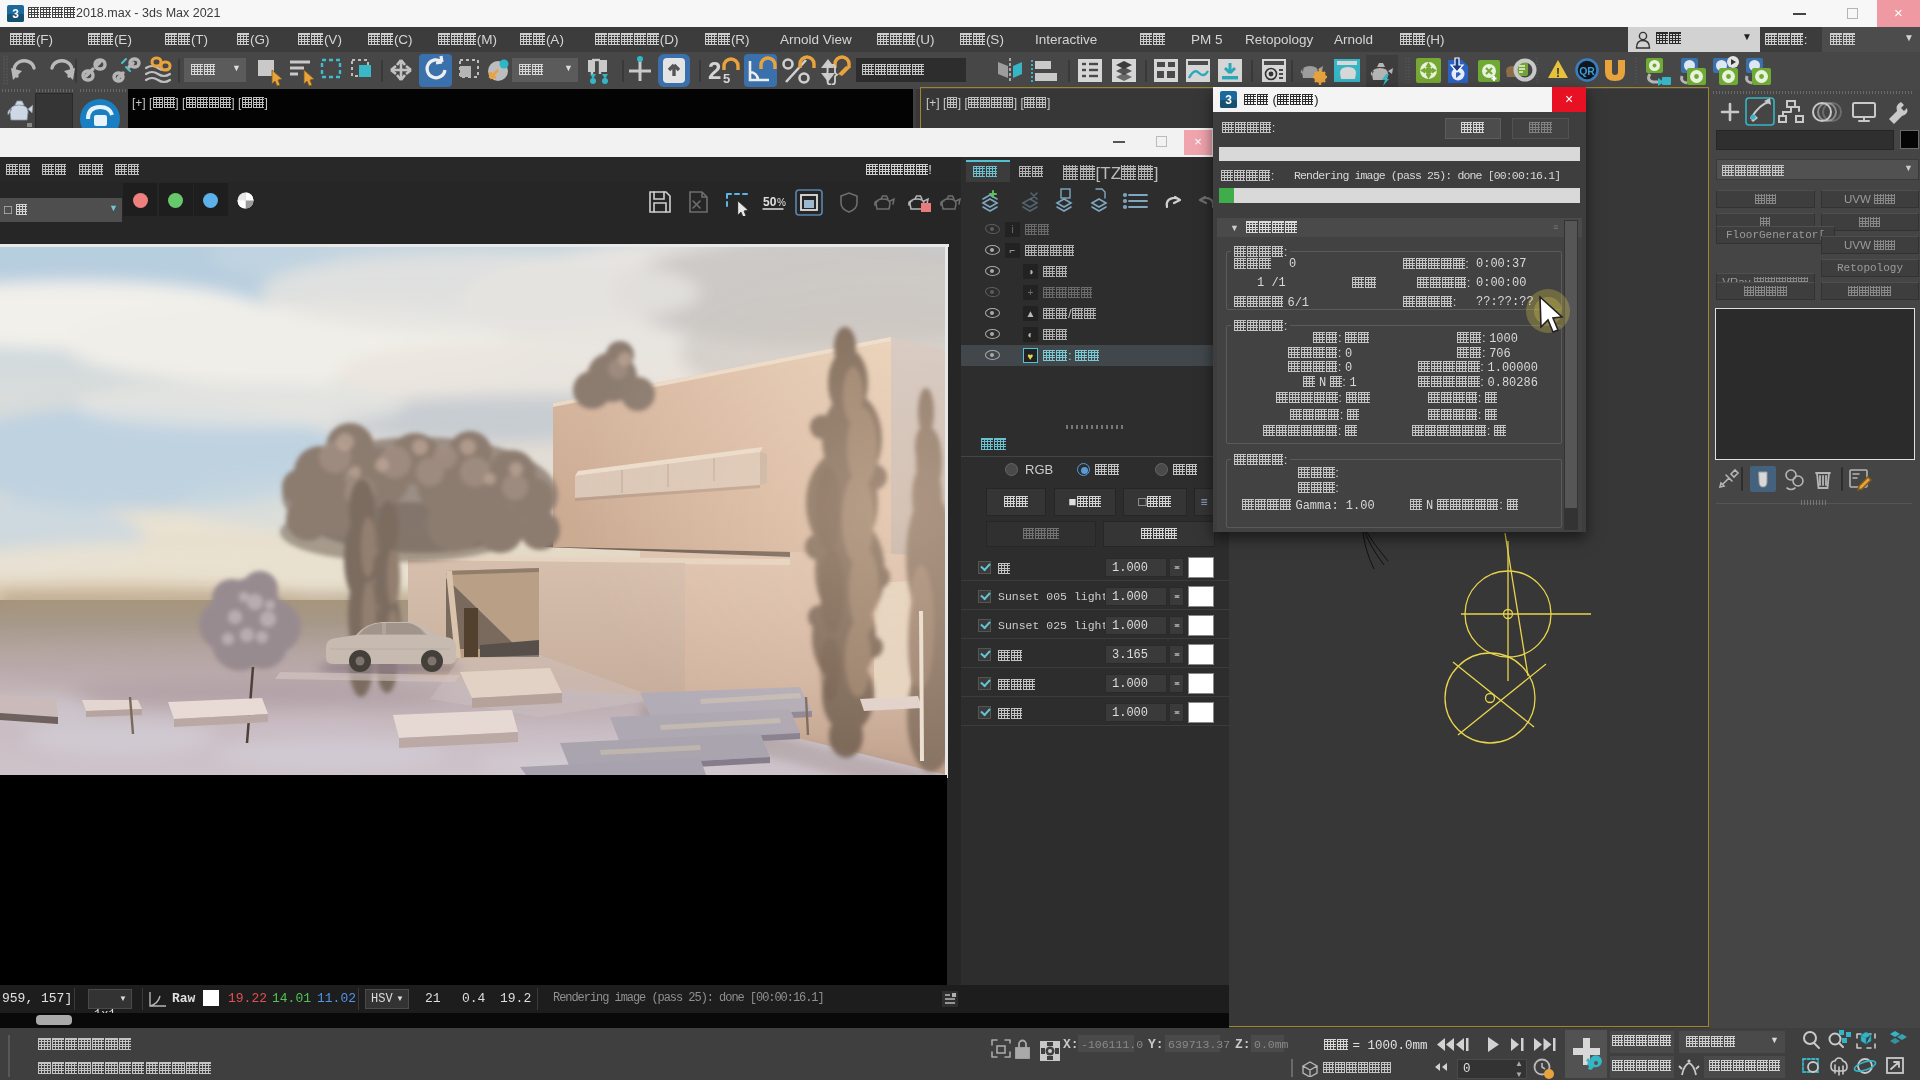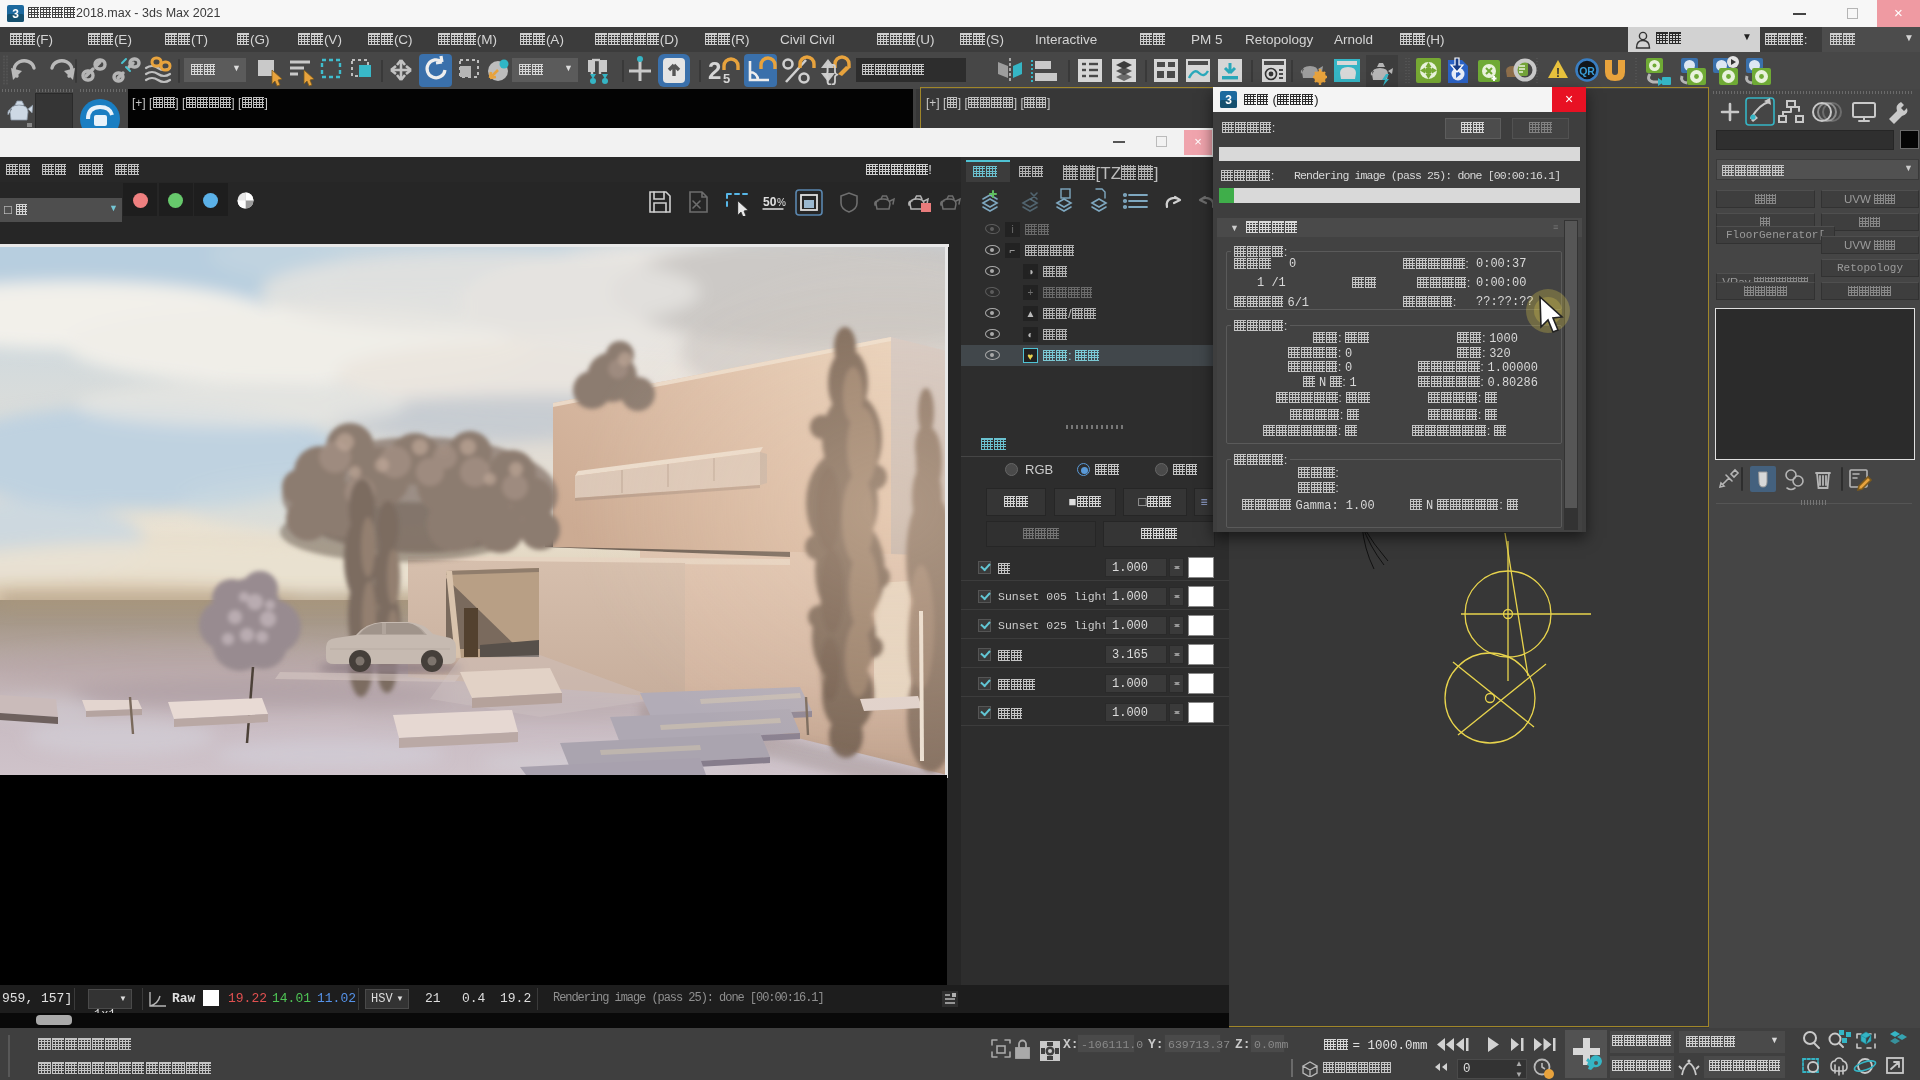--- a/index.html
+++ b/index.html
@@ -86,21 +86,21 @@
  <span style="left:10px"><i class="z"></i><i class="z"></i>(F)</span>
  <span style="left:88px"><i class="z"></i><i class="z"></i>(E)</span>
  <span style="left:165px"><i class="z"></i><i class="z"></i>(T)</span>
  <span style="left:237px"><i class="z"></i>(G)</span>
  <span style="left:298px"><i class="z"></i><i class="z"></i>(V)</span>
  <span style="left:368px"><i class="z"></i><i class="z"></i>(C)</span>
  <span style="left:438px"><i class="z"></i><i class="z"></i><i class="z"></i>(M)</span>
  <span style="left:520px"><i class="z"></i><i class="z"></i>(A)</span>
  <span style="left:595px"><i class="z"></i><i class="z"></i><i class="z"></i><i class="z"></i><i class="z"></i>(D)</span>
  <span style="left:705px"><i class="z"></i><i class="z"></i>(R)</span>
- <span style="left:780px">Civil Civil</span>
+ <span style="left:780px">Arnold View</span>
  <span style="left:877px"><i class="z"></i><i class="z"></i><i class="z"></i>(U)</span>
  <span style="left:960px"><i class="z"></i><i class="z"></i>(S)</span>
  <span style="left:1035px">Interactive</span>
  <span style="left:1140px"><i class="z"></i><i class="z"></i></span>
  <span style="left:1191px">PM 5</span>
  <span style="left:1245px">Retopology</span>
  <span style="left:1334px">Arnold</span>
  <span style="left:1400px"><i class="z"></i><i class="z"></i>(H)</span>
  <div class="abs" style="left:1628px;top:0px;width:132px;height:25px;background:#d2d2d2;color:#222;font-size:13.5px">
    <svg class="abs" style="left:6px;top:3px" width="18" height="19" viewBox="0 0 18 19">
@@ -1182,21 +1182,21 @@
  <span class="abs" style="left:21px;top:207px;font-size:13px"><i class="z"></i><i class="z"></i><i class="z"></i><i class="z"></i> <span class="mono dv">6/1</span></span>
  <span class="abs" style="left:190px;top:207px;font-size:13px"><i class="z"></i><i class="z"></i><i class="z"></i><i class="z"></i>:</span>
  <span class="abs mono dv" style="left:263px;top:208px">??:??:??</span>
  <fieldset class="grp" style="left:13px;top:231px;width:336px;height:126px">
       <legend><i class="z"></i><i class="z"></i><i class="z"></i><i class="z"></i>:</legend>
     </fieldset>
  <div id="dgrows">
   <span class="dlbl" style="left:100px;top:243px"><i class="z"></i><i class="z"></i>: <i class="z"></i><i class="z"></i></span>
   <span class="dlbl" style="left:244px;top:243px"><i class="z"></i><i class="z"></i>: <span class="mono dv">1000</span></span>
   <span class="dlbl" style="left:75px;top:258px"><i class="z"></i><i class="z"></i><i class="z"></i><i class="z"></i>: <span class="mono dv">0</span></span>
-  <span class="dlbl" style="left:244px;top:258px"><i class="z"></i><i class="z"></i>: <span class="mono dv">320</span></span>
+  <span class="dlbl" style="left:244px;top:258px"><i class="z"></i><i class="z"></i>: <span class="mono dv">706</span></span>
   <span class="dlbl" style="left:75px;top:272px"><i class="z"></i><i class="z"></i><i class="z"></i><i class="z"></i>: <span class="mono dv">0</span></span>
   <span class="dlbl" style="left:205px;top:272px"><i class="z"></i><i class="z"></i><i class="z"></i><i class="z"></i><i class="z"></i>: <span class="mono dv">1.00000</span></span>
   <span class="dlbl" style="left:90px;top:287px"><i class="z"></i> <span class="mono dv">N</span> <i class="z"></i>: <span class="mono dv">1</span></span>
   <span class="dlbl" style="left:205px;top:287px"><i class="z"></i><i class="z"></i><i class="z"></i><i class="z"></i><i class="z"></i>: <span class="mono dv">0.80286</span></span>
   <span class="dlbl" style="left:63px;top:303px"><i class="z"></i><i class="z"></i><i class="z"></i><i class="z"></i><i class="z"></i>: <i class="z"></i><i class="z"></i></span>
   <span class="dlbl" style="left:215px;top:303px"><i class="z"></i><i class="z"></i><i class="z"></i><i class="z"></i>: <i class="z"></i></span>
   <span class="dlbl" style="left:77px;top:320px"><i class="z"></i><i class="z"></i><i class="z"></i><i class="z"></i>: <i class="z"></i></span>
   <span class="dlbl" style="left:215px;top:320px"><i class="z"></i><i class="z"></i><i class="z"></i><i class="z"></i>: <i class="z"></i></span>
   <span class="dlbl" style="left:50px;top:336px"><i class="z"></i><i class="z"></i><i class="z"></i><i class="z"></i><i class="z"></i><i class="z"></i>: <i class="z"></i></span>
   <span class="dlbl" style="left:199px;top:336px"><i class="z"></i><i class="z"></i><i class="z"></i><i class="z"></i><i class="z"></i><i class="z"></i>: <i class="z"></i></span>

